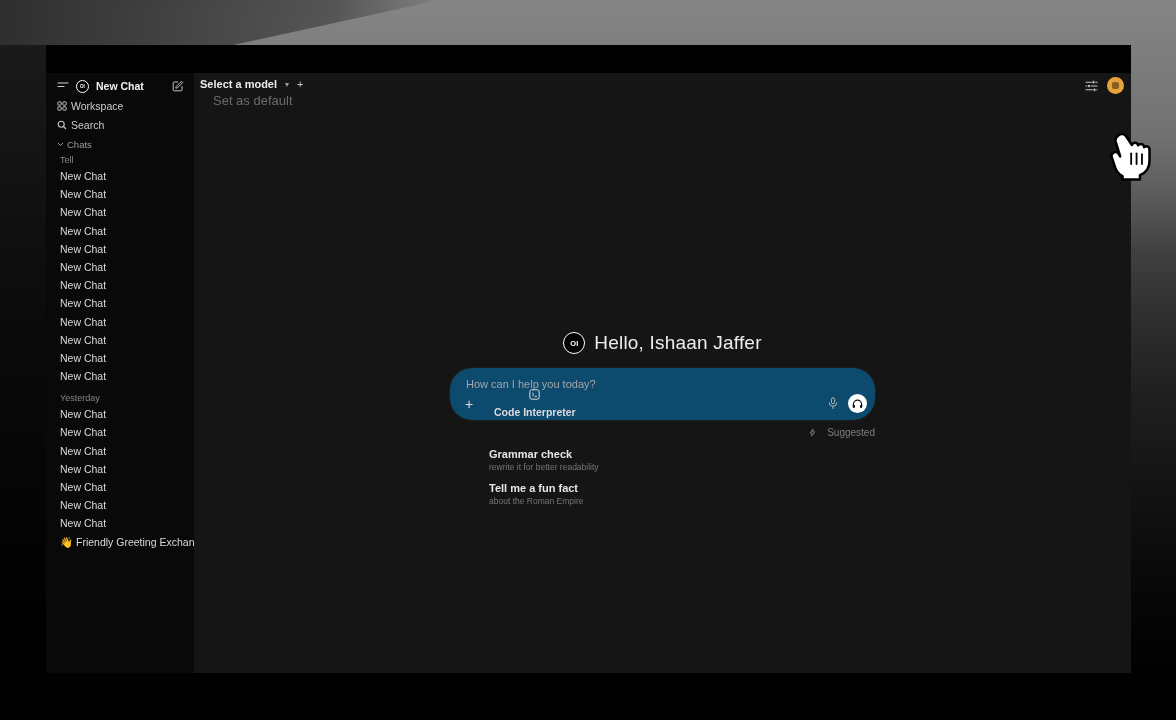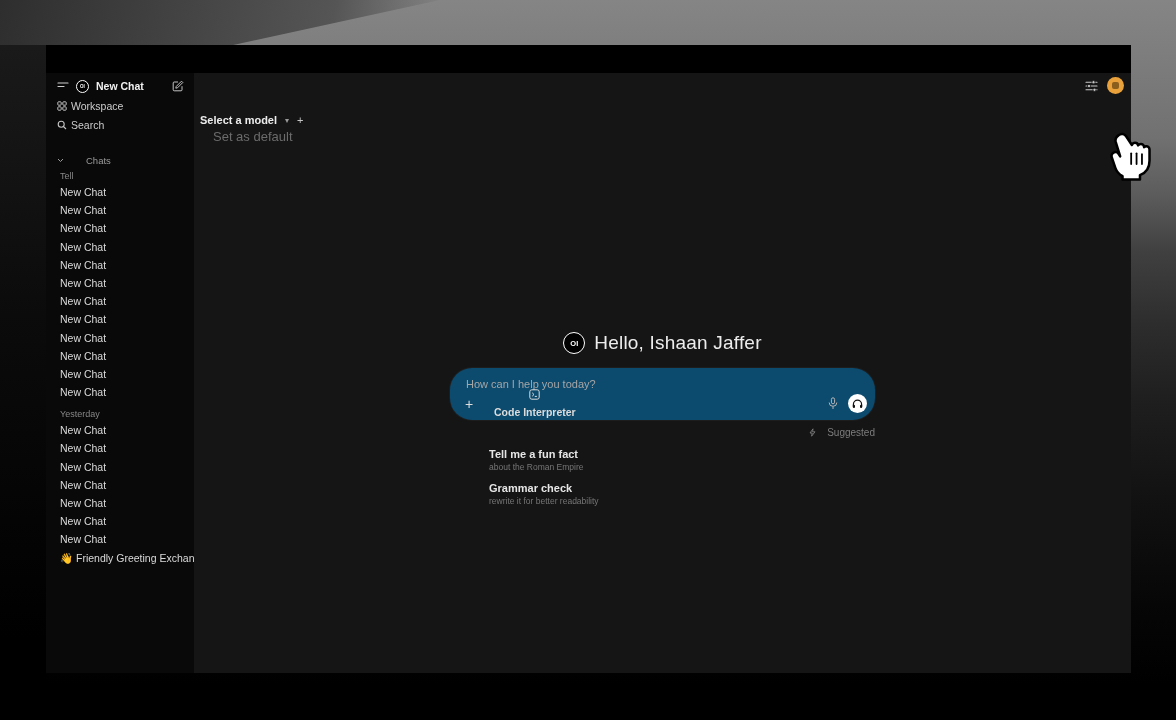--- a/index.html
+++ b/index.html
@@ -15,29 +15,29 @@
   .app{position:absolute;left:46px;top:45px;width:1085px;height:460px;background:#151515;}
   .titlebar{height:28px;background:#000;}
   .appbody{display:flex;height:600px;}
 
   
   .sidebar{width:148px;flex-shrink:0;background:#090909;padding-top:3px;color:#d6d6d6;overflow:hidden;}
   .sb-header{display:flex;align-items:center;gap:7px;height:20px;padding:0 10px 0 11px;}
   .brand{font-size:10.5px;font-weight:bold;color:#f2f2f2;white-space:nowrap;}
   .sb-spacer{flex:1;}
   .sb-row{display:flex;align-items:center;gap:4px;height:19px;padding-left:11px;font-size:10.5px;color:#cccccc;cursor:default;}
-  .sb-chats{display:flex;align-items:center;gap:22px;height:16px;padding-left:11px;margin-top:18px;font-size:9.5px;color:#9a9a9a;}
+  .sb-chats{display:flex;align-items:center;gap:3px;height:16px;padding-left:11px;margin-top:2px;font-size:9.5px;color:#9a9a9a;}
   .section-label{padding-left:14px;font-size:9px;color:#878787;height:14px;line-height:14px;margin-top:1px;}
   .section-label.later{margin-top:6px;}
   .chat-item{padding-left:14px;height:18.2px;line-height:18.2px;font-size:10.5px;color:#dadada;white-space:nowrap;overflow:hidden;}
 
   
   .main{flex:1;position:relative;background:#151515;}
   .model-area{position:absolute;left:6px;top:5px;}
-  .model-row{display:flex;align-items:center;gap:8px;margin-top:36px;}
+  .model-row{display:flex;align-items:center;gap:8px;}
   .model-label{font-size:11px;font-weight:bold;color:#ececec;}
   .model-chevron{color:#9a9a9a;font-size:8px;}
   .model-plus{color:#c7c7c7;font-size:11px;line-height:10px;}
   .set-default{font-size:13px;color:#6b6b6b;margin-top:3px;margin-left:13px;}
   .top-right{position:absolute;right:7px;top:4px;display:flex;align-items:center;gap:9px;}
   .avatar{width:17px;height:17px;border-radius:50%;background:#E9A13B;display:flex;align-items:center;justify-content:center;}
   .avatar-glyph{width:7px;height:7px;border-radius:2px;background:rgba(60,40,5,.55);}
 
   .center{position:absolute;left:256px;top:258px;width:425px;}
   .greet{display:flex;justify-content:center;align-items:center;gap:9px;height:24px;}
@@ -234,26 +234,26 @@
             <span>
               <svg width="7" height="9" viewBox="0 0 7 9" fill="none" stroke="#7d7d7d" stroke-width="0.9">
                   <path d="M4 0.8 L1 5 H3.2 L2.6 8.2 L6 3.8 H3.6 Z"></path>
                 </svg>
             </span>
             <span>Suggested</span>
           </div>
 
           <div class="prompts">
               <div class="prompt">
+                <div class="prompt-title">Grammar check</div>
+                <div class="prompt-sub">rewrite it for better readability</div>
+              </div>
+              <div class="prompt">
                 <div class="prompt-title">Tell me a fun fact</div>
                 <div class="prompt-sub">about the Roman Empire</div>
-              </div>
-              <div class="prompt">
-                <div class="prompt-title">Grammar check</div>
-                <div class="prompt-sub">rewrite it for better readability</div>
               </div>
             </div>
         </div>
 
       </div>
     </div>
   </div>
 
   <div class="cursor">
     <svg width="54" height="54" viewBox="0 0 28 30">

